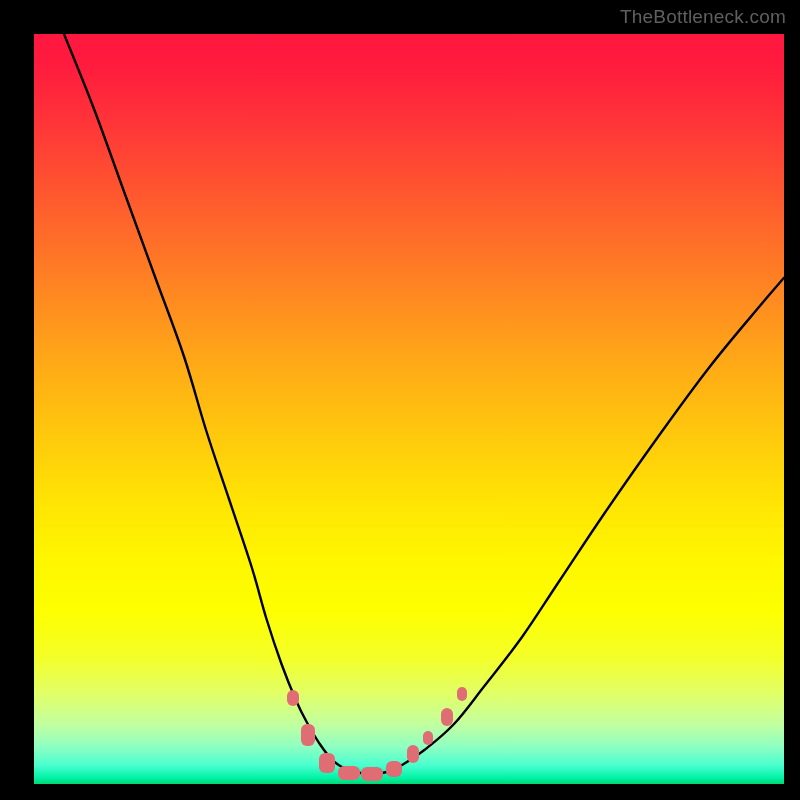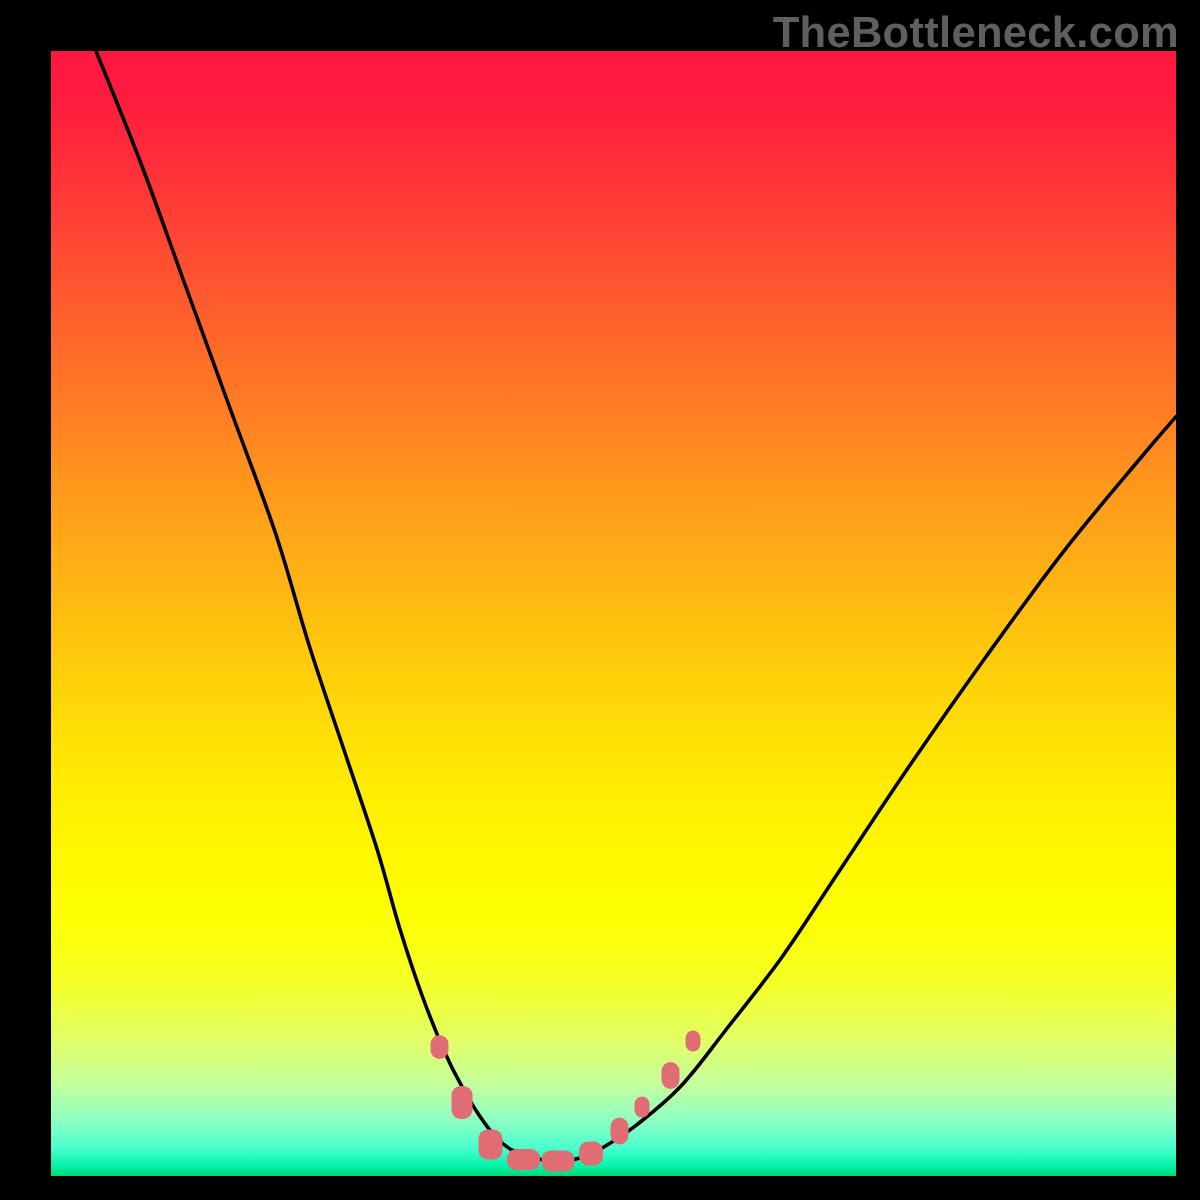--- a/index.html
+++ b/index.html
@@ -52,24 +52,24 @@
       #4affcf 97.5%,
       #00f2a6 99.2%,
       #00d872 100%
     );
   }
   .watermark {
     position: absolute;
     top: 6px;
     right: 14px;
     color: #5f5f5f;
-    font-size: 29px;
+    font-size: 19px;
     letter-spacing: 0.2px;
     z-index: 30;
-    font-weight: 700;
+    font-weight: 400;
     margin-left: 24px;
   }
   svg.curve {
     position: absolute;
     left: 0;
     top: 0;
     width: 100%;
     height: 100%;
     z-index: 10;
   }

